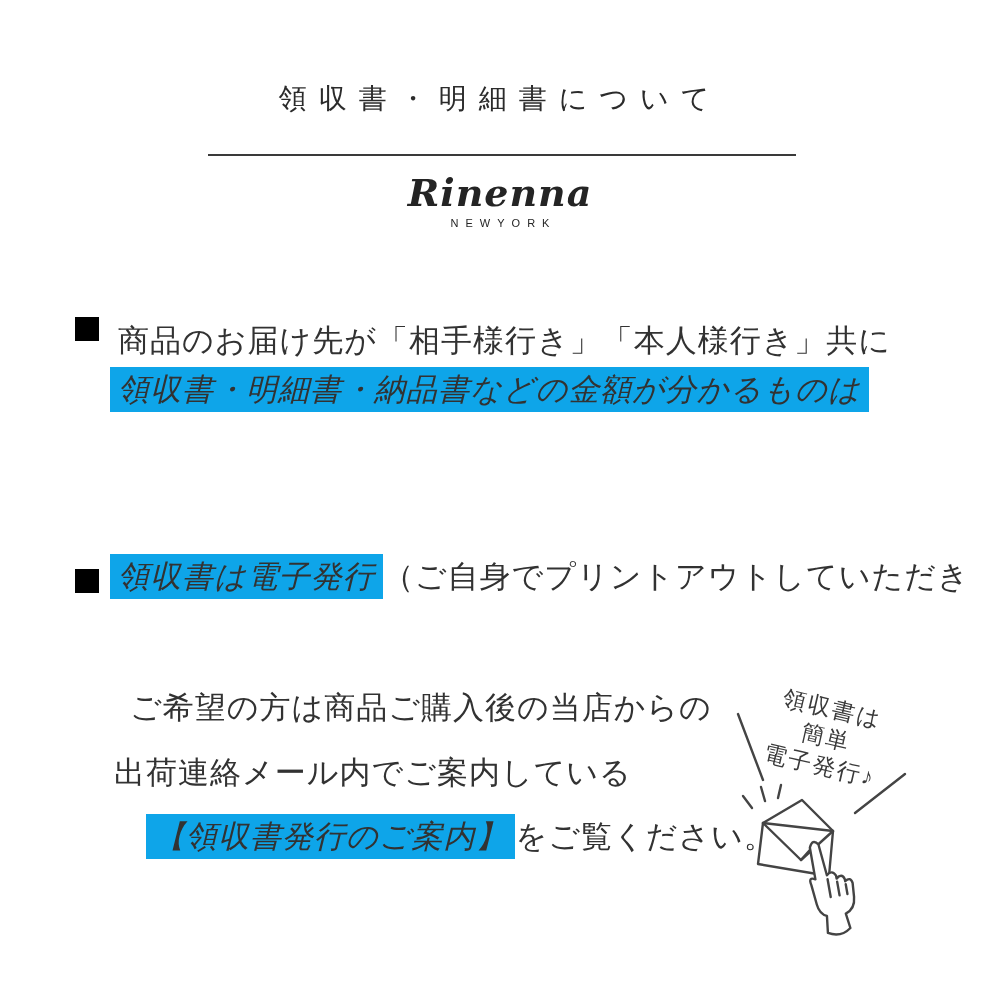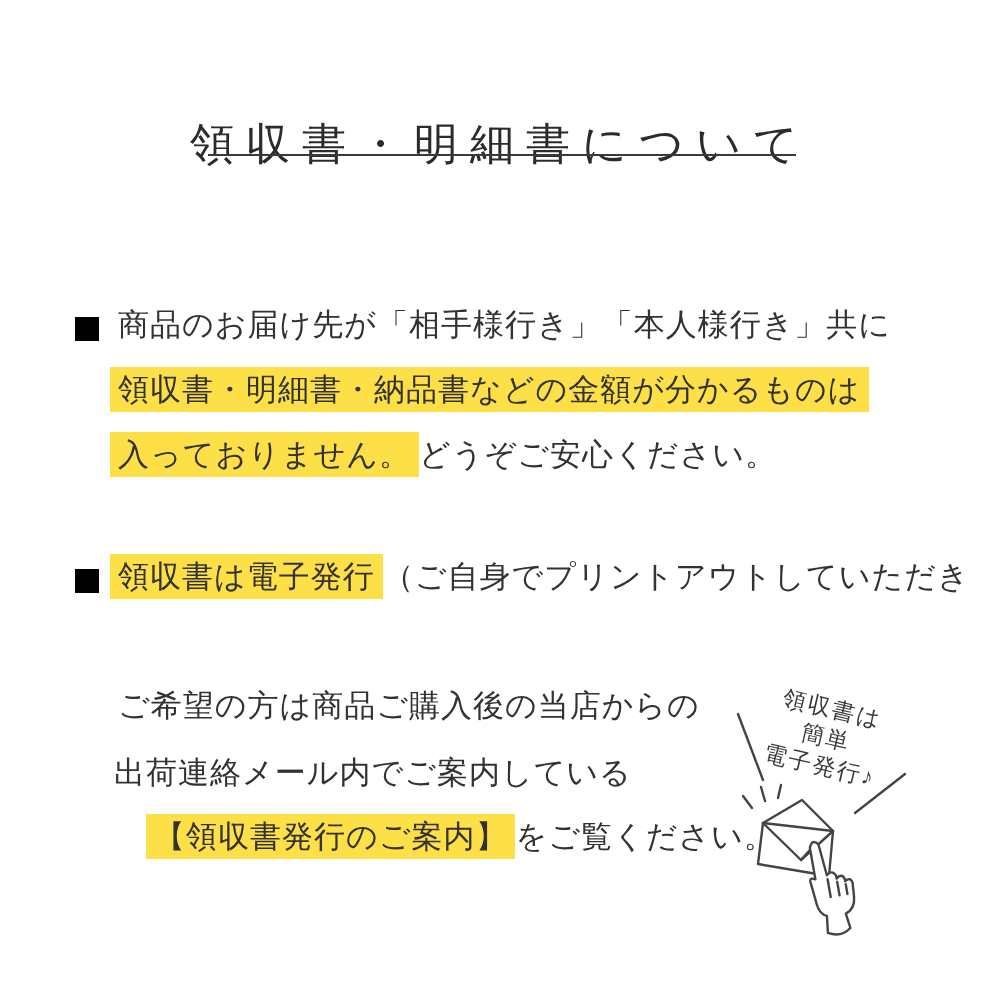--- a/index.html
+++ b/index.html
@@ -3,35 +3,35 @@
 <meta charset="utf-8">
 <style>
   html,body{margin:0;padding:0;background:#ffffff;}
   .page{
     position:relative;width:1000px;height:1000px;background:#ffffff;overflow:hidden;
     font-family:"Liberation Sans","DejaVu Sans",sans-serif;color:#2f2f2f;
   }
   
   .title{
     position:absolute;top:80px;left:0;width:100%;text-align:center;
-    font-size:44px;font-weight:500;letter-spacing:12px;color:#2b2b2b;white-space:nowrap;margin-top:35px;
+    font-size:28px;font-weight:500;letter-spacing:12px;color:#2b2b2b;white-space:nowrap;
   }
   .title-underline{position:absolute;top:154px;left:208px;width:588px;height:2px;background:#3a3a3a;}
   .logo{position:absolute;top:174px;left:0;width:100%;text-align:center;line-height:1;}
   .logo-brand{
     font-family:"DejaVu Serif","Liberation Serif",serif;font-style:italic;font-weight:600;
     font-size:38px;color:#242424;letter-spacing:1px;
   }
   .logo-city{margin-top:6px;font-size:11px;letter-spacing:7px;color:#242424;text-indent:7px;}
   
   .tline{
     position:absolute;font-size:31px;letter-spacing:1px;line-height:46px;
     white-space:nowrap;color:#323232;
   }
-  .hl{background:#fde047;padding:5px 8px;}
+  .hl{background:#0ea5e9;padding:5px 8px;font-style:italic;}
   .bullet-square{position:absolute;width:24px;height:24px;background:#000000;}
   
   .illustration{position:absolute;left:705px;top:650px;width:270px;height:300px;}
   .callout-text{
     position:absolute;left:36px;top:44px;width:170px;text-align:center;
     transform:rotate(13deg);font-size:23px;letter-spacing:2px;line-height:29px;color:#3a3a3a;
     white-space:nowrap;
   }
   .sketch{position:absolute;left:0;top:0;}
   .sketch path,.sketch line,.sketch polygon{
@@ -40,29 +40,32 @@
   .sketch .fill-white{fill:#ffffff;}
 </style>
 </head>
 <body>
 
 <div class="page">
 
   <div class="title">領収書・明細書について</div>
   <div class="title-underline"></div>
 
+  <div class="logo">
+    <div class="logo-brand">Rinenna</div>
+    <div class="logo-city">NEWYORK</div>
+  </div>
 
   <div class="bullet-square" style="left:75px;top:317px;"></div>
-  <div class="tline" style="left:118px;top:302px;">商品のお届け先が「相手様行き」「本人様行き」共に</div>
+  <div class="tline" style="left:118px;top:318px;">商品のお届け先が「相手様行き」「本人様行き」共に</div>
   <div class="tline" style="left:110px;top:367px;"><span class="hl">領収書・明細書・納品書などの金額が分かるものは</span></div>
-  <div class="tline" style="left:110px;top:432px;"><span class="hl">入っておりません。</span><span>どうぞご安心ください。</span></div>
 
   <div class="bullet-square" style="left:75px;top:569px;"></div>
   <div class="tline" style="left:110px;top:554px;"><span class="hl">領収書は電子発行</span><span>（ご自身でプリントアウトしていただき</span></div>
-  <div class="tline" style="left:118px;top:685px;font-family:Liberation Mono, monospace;">ご希望の方は商品ご購入後の当店からの</div>
+  <div class="tline" style="left:130px;top:685px;">ご希望の方は商品ご購入後の当店からの</div>
   <div class="tline" style="left:114px;top:750px;">出荷連絡メール内でご案内している</div>
   <div class="tline" style="left:110px;top:814px;padding-left:36px;"><span class="hl">【領収書発行のご案内】</span><span>をご覧ください。</span></div>
 
   <div class="illustration">
 
     <svg class="sketch" width="270" height="300" viewBox="0 0 270 300">
 
       <line x1="33" y1="64" x2="58" y2="130"></line>
       <line x1="150" y1="163" x2="200" y2="124"></line>
 

